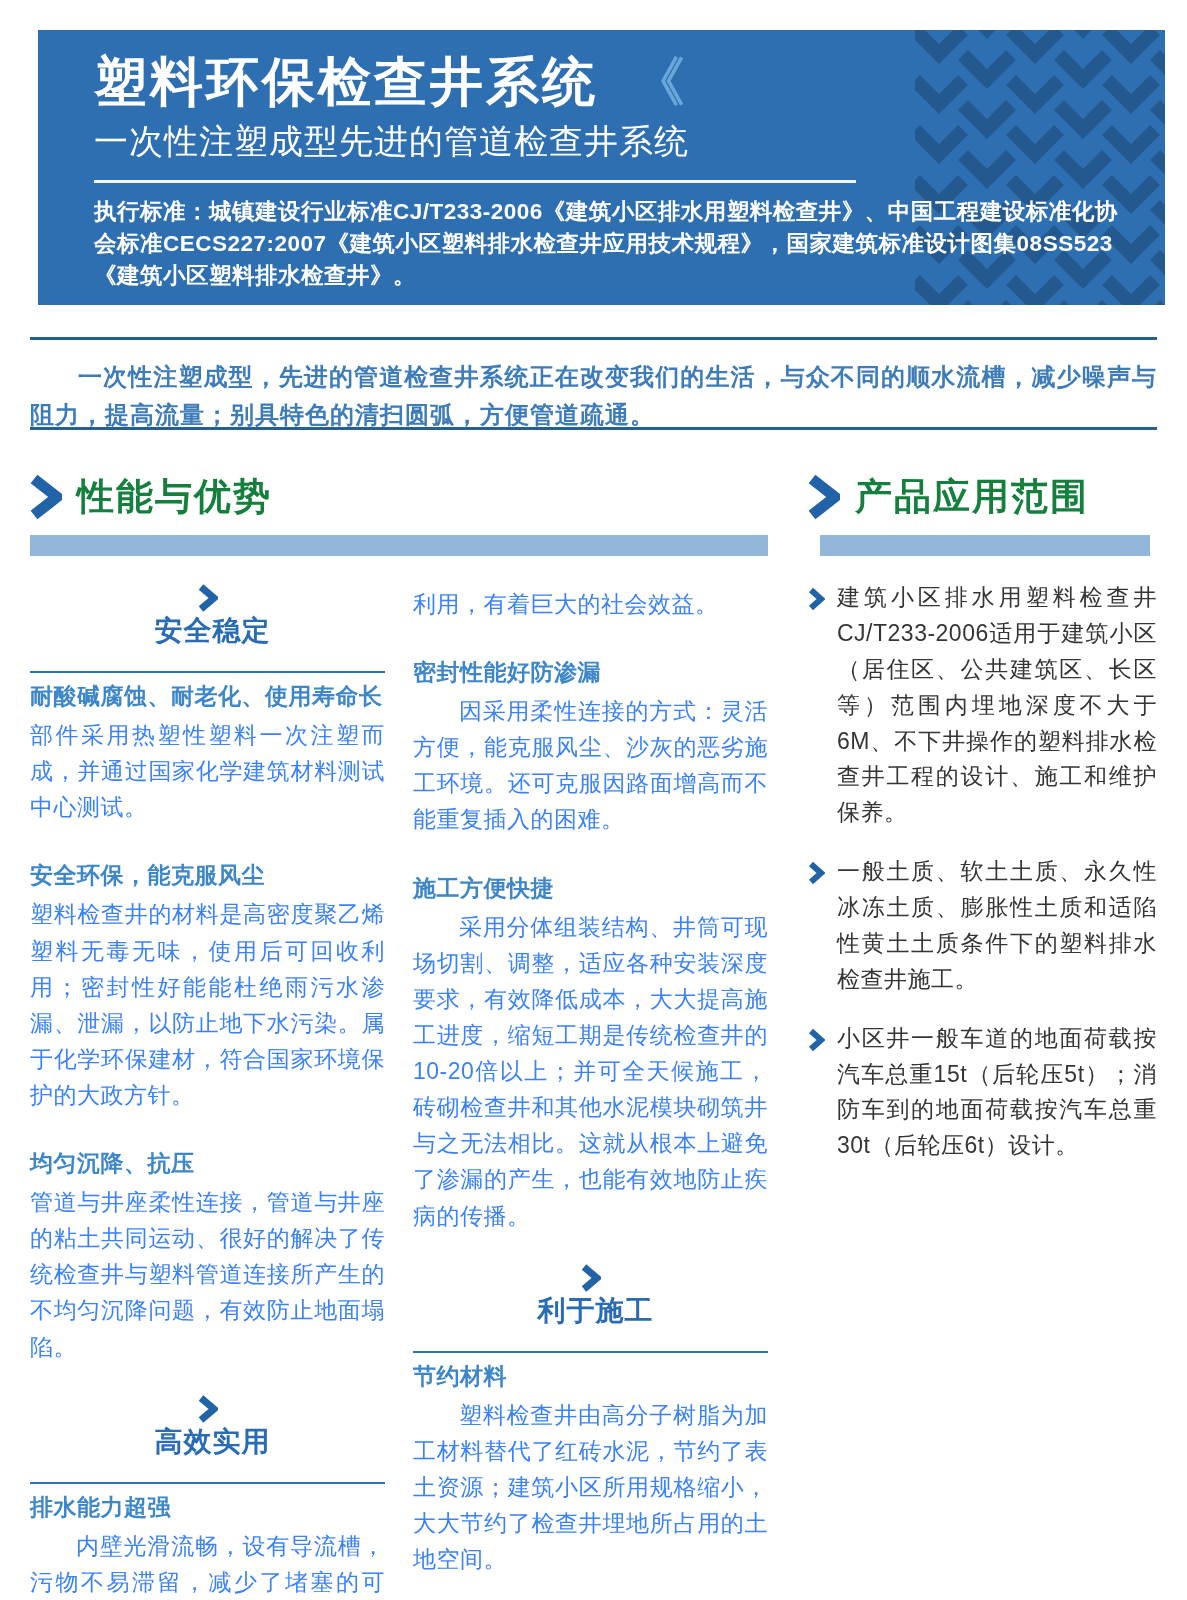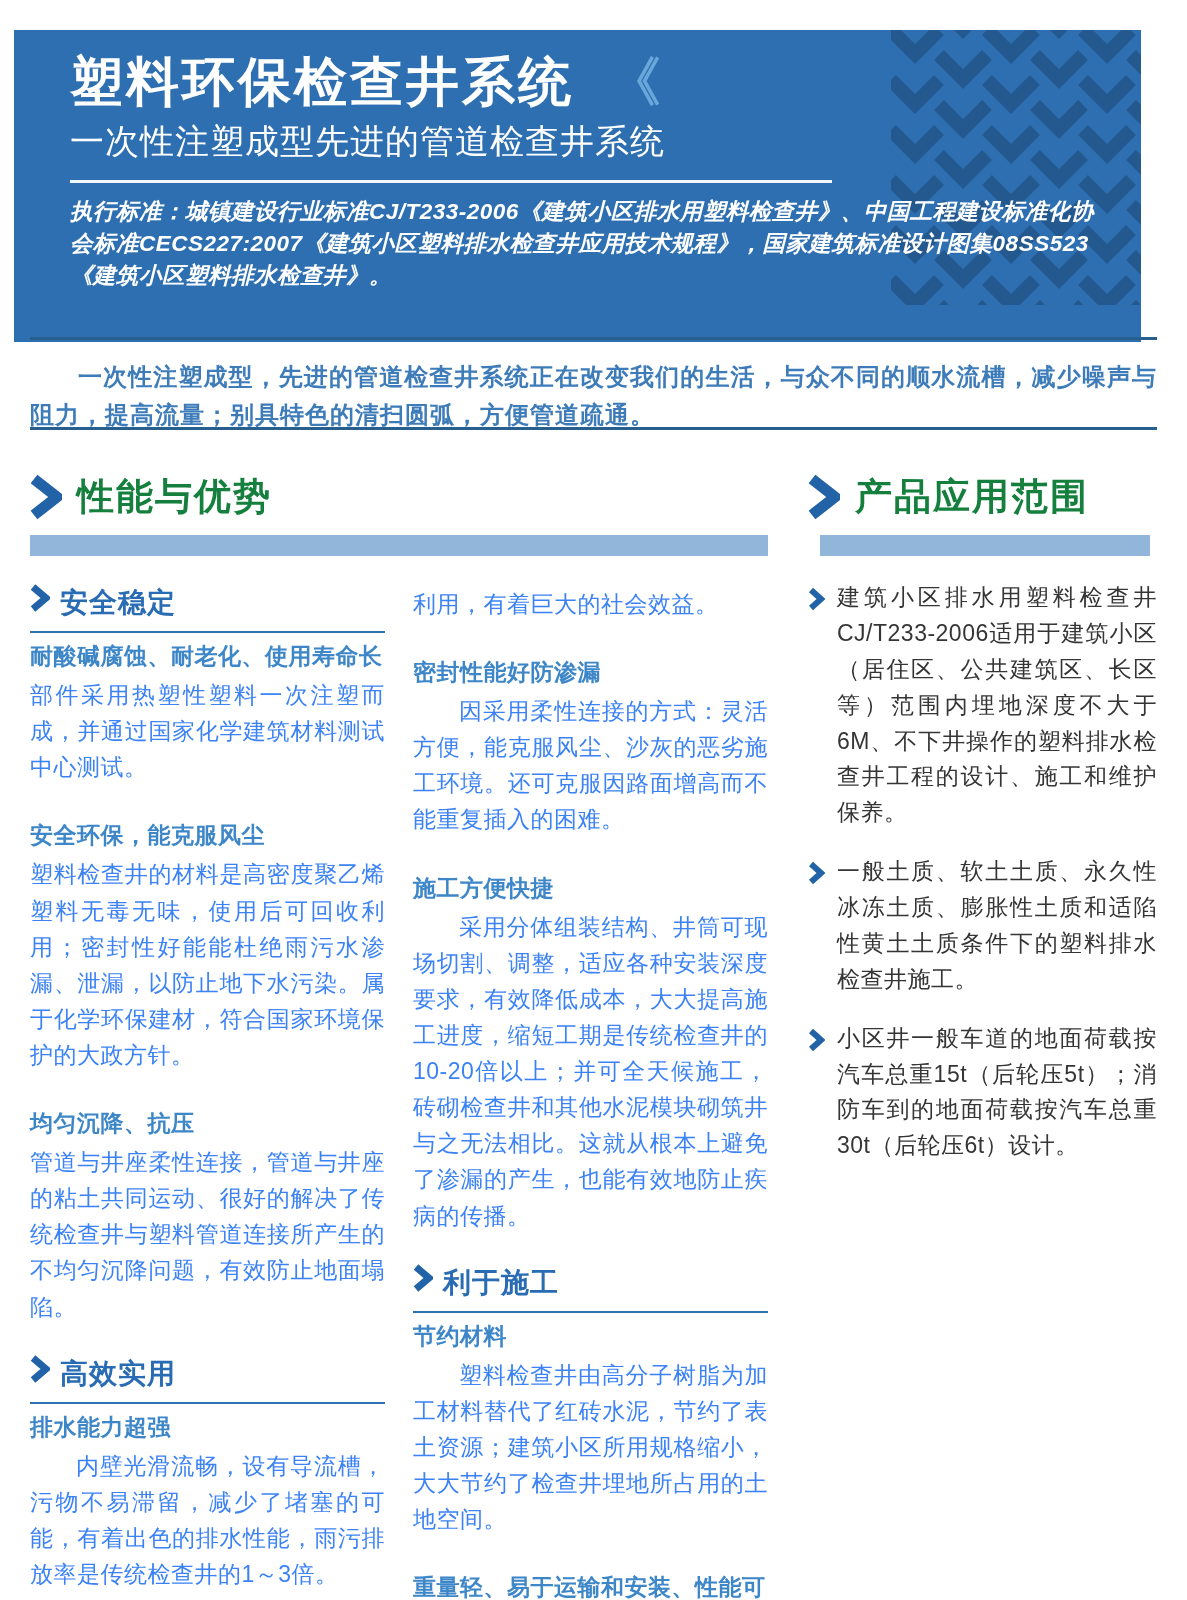--- a/index.html
+++ b/index.html
@@ -1,30 +1,30 @@
 <!DOCTYPE html>
 <html><head>
 <meta charset="utf-8">
 <style>
   html,body { margin:0; padding:0; background:#ffffff; }
   body { width:1187px; font-family:"Liberation Sans", sans-serif; }
   .page { position:relative; width:1187px; height:1600px; background:#ffffff; overflow:hidden; }
 
   
   .header {
-    position:absolute; left:14px; top:30px; width:1127px; height:312px;
+    position:absolute; left:38px; top:30px; width:1127px; height:275px;
     background:#2d6fb1; color:#ffffff; overflow:hidden;
   }
   .pattern { position:absolute; top:0; right:0; }
   .header-inner { position:relative; padding:22px 0 0 56px; }
   .title-row { font-size:53px; font-weight:bold; letter-spacing:3px; line-height:1.12; white-space:nowrap; }
   .title-mark { color:#69a6da; margin-left:34px; font-weight:bold; }
   .subtitle { font-size:34px; font-weight:normal; letter-spacing:1px; margin-top:8px; }
   .header-rule { width:762px; height:3px; background:#f2f7fb; margin-top:15px; }
-  .standards { width:1028px; font-size:22.5px; line-height:1.42; margin-top:13px; font-weight:600; letter-spacing:0.5px;font-style:italic; }
+  .standards { width:1028px; font-size:22.5px; line-height:1.42; margin-top:13px; font-weight:600; letter-spacing:0.5px; }
 
   
   .intro-block {
     position:absolute; left:30px; top:337px; width:1127px; height:93px; box-sizing:border-box;
     border-top:3px solid #27608f; border-bottom:3px solid #27608f; padding-top:18px;
   }
   .intro-block p {
     margin:0; font-size:24px; line-height:1.58; color:#3e7cb9; font-weight:600;
     text-indent:2em; letter-spacing:1px; text-align:justify;
   }
@@ -37,22 +37,22 @@
   .section-head { display:flex; align-items:center; height:46px; }
   .section-title { font-size:37px; font-weight:bold; color:#15803d; margin-left:15px; letter-spacing:2px; }
   .bar { height:21px; background:#92b5da; margin-top:15px; }
   .side .bar { width:330px; margin-left:12px; }
 
   .cols { display:flex; margin-top:28px; }
   .col { width:355px; flex:none; }
   .col + .col { margin-left:28px; }
 
   .col-heading {
-    display:flex; align-items:flex-start; border-bottom:2px solid #2e74b5;
-    padding-bottom:9px; margin-top:30px;
+    display:flex; align-items:center; border-bottom:2px solid #2e74b5;
+    padding-bottom:21px; margin-top:30px;flex-direction:column;
   }
   .col-heading:first-child { margin-top:0; }
   .col-heading .ch-txt { font-size:28px; font-weight:bold; color:#2a6cb3; letter-spacing:1px; margin-left:10px; }
   .subhead { font-size:23px; font-weight:bold; color:#3d86c8; margin-top:35px; letter-spacing:0.5px; line-height:1.35; }
   .col-heading + .subhead { margin-top:8px; }
   .bodytext { font-size:23px; line-height:1.57; color:#3b82f6; text-align:justify; margin-top:5px; letter-spacing:0.5px; }
   .bodytext.indent { text-indent:2em; }
   .col > .bodytext:first-child { margin-top:2px; }
 
   

